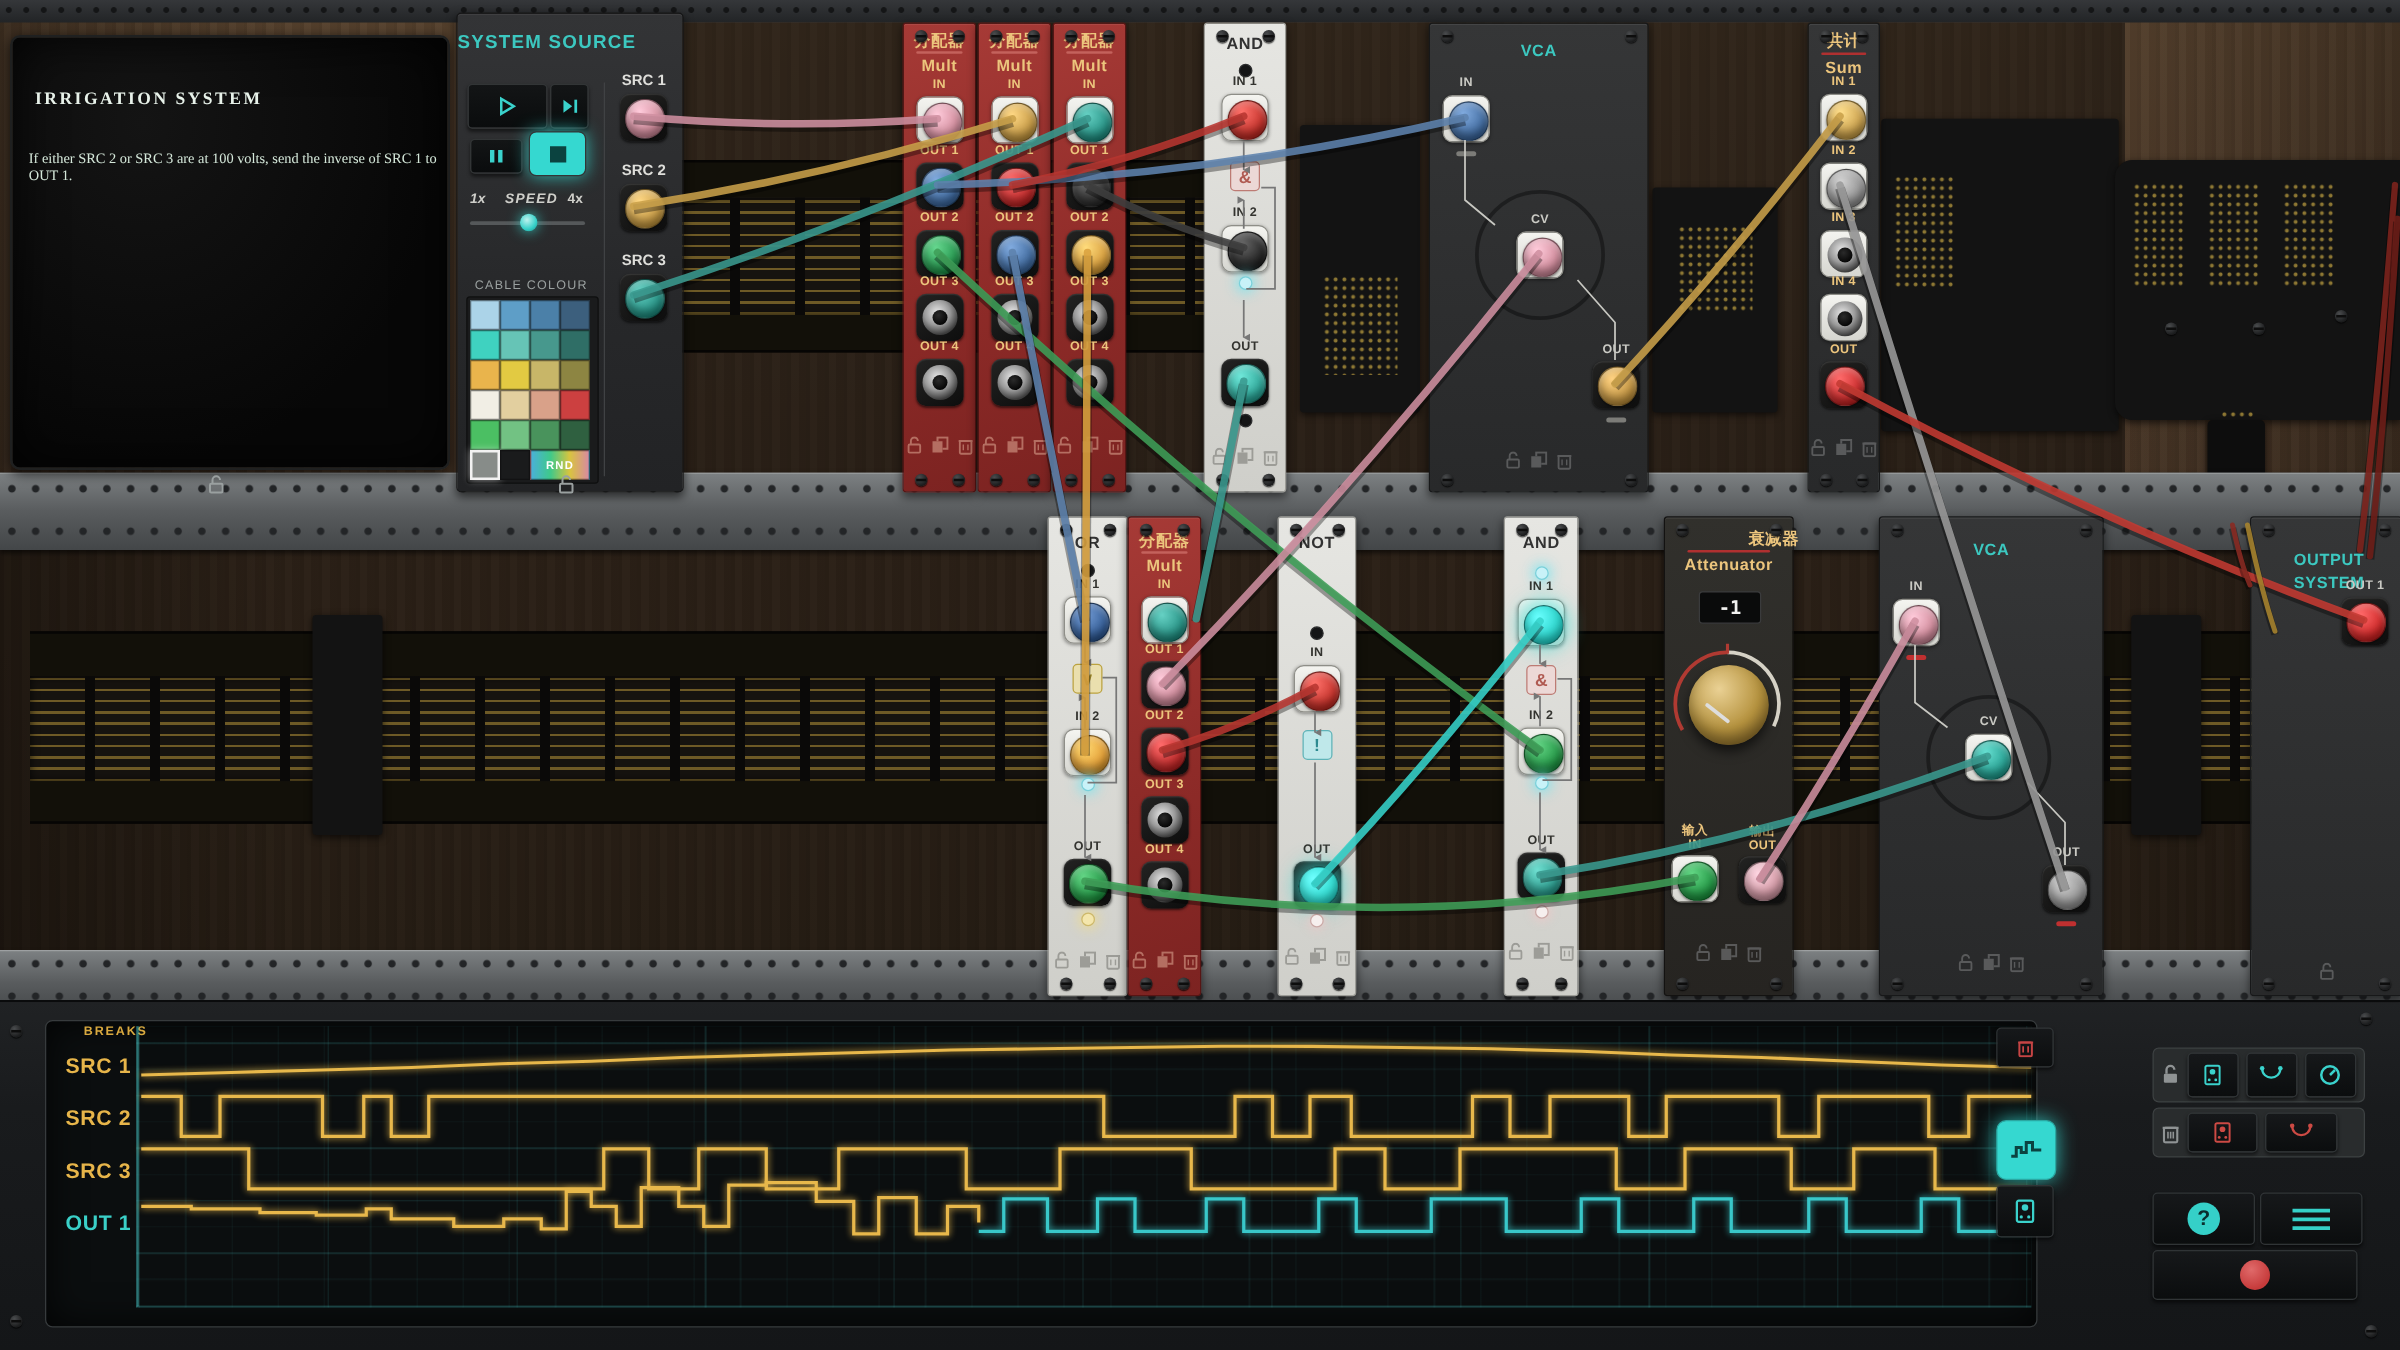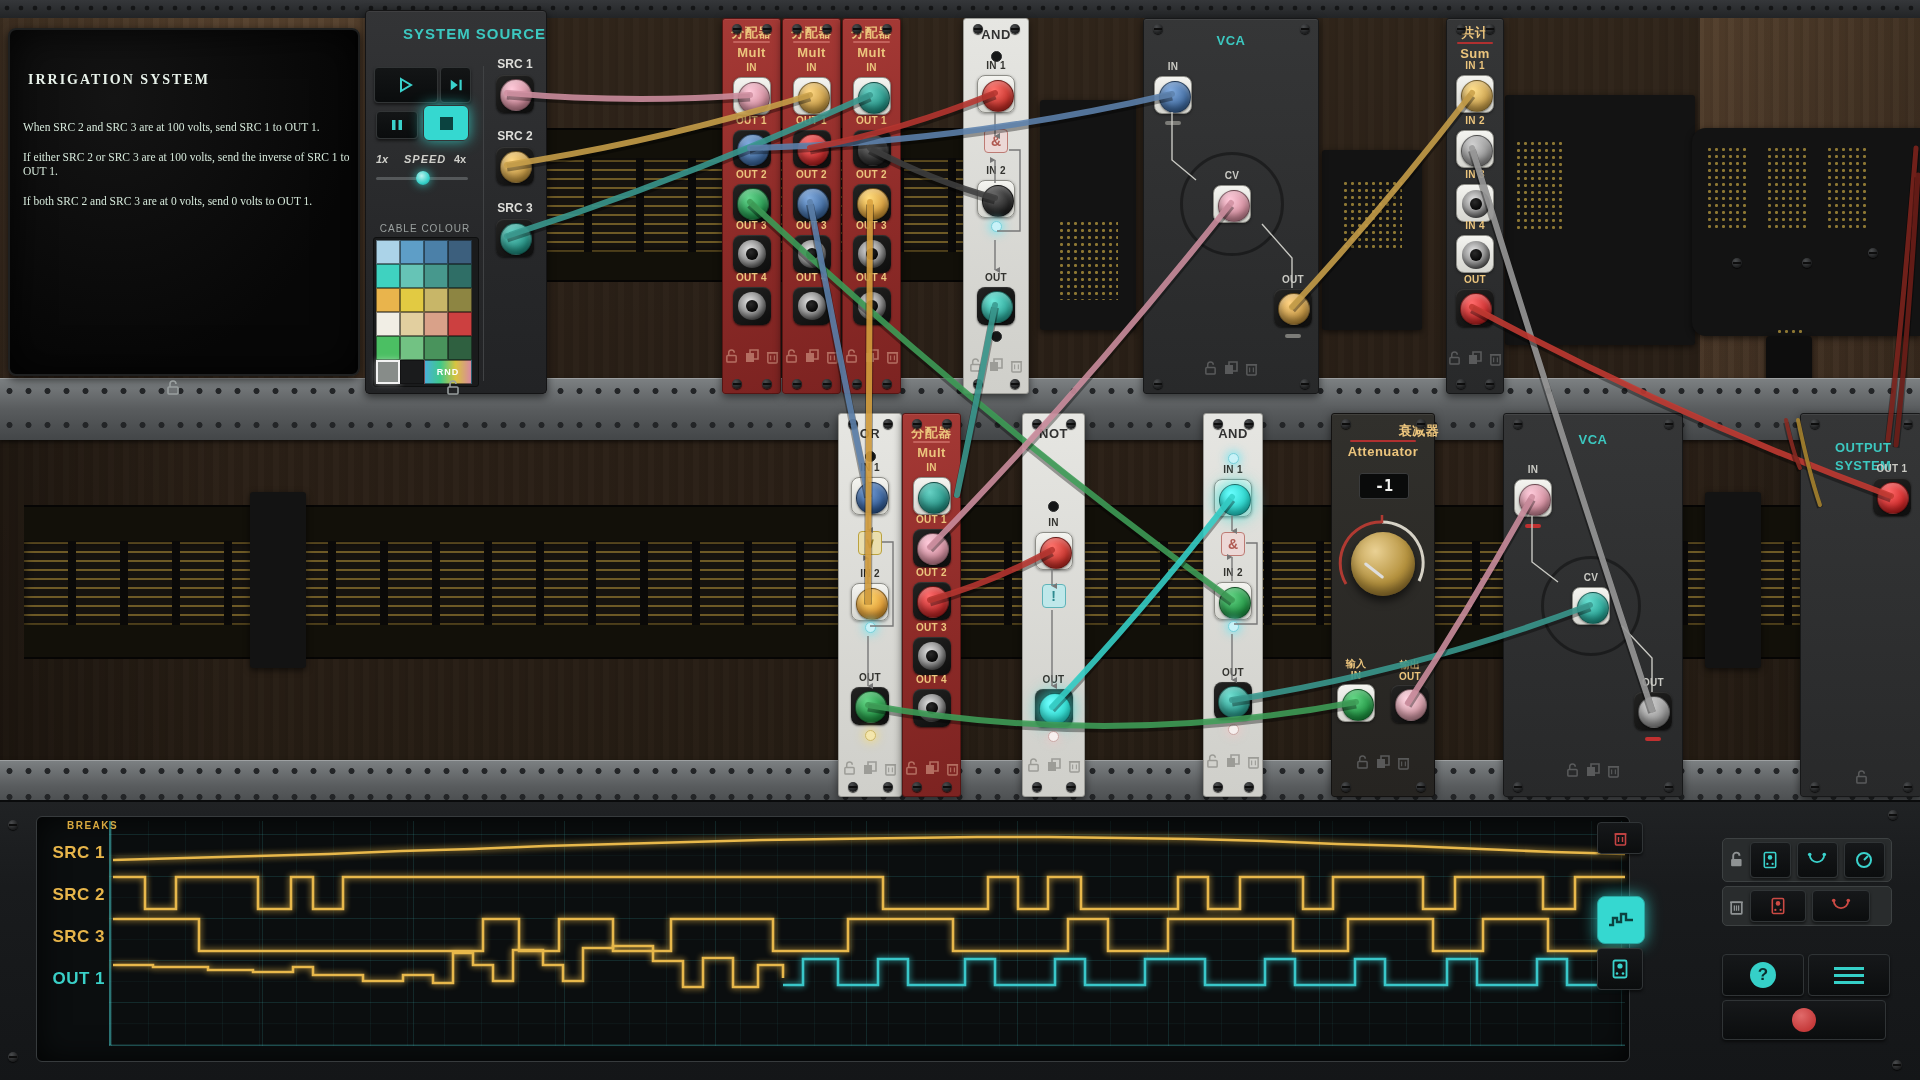--- a/index.html
+++ b/index.html
@@ -35,21 +35,21 @@
   #terminal{left:8px;top:28px;width:348px;height:344px;background:
     radial-gradient(ellipse at 30% 20%, #141414, #070707 70%);
     border:2px solid #1f2020;border-radius:8px;box-shadow:0 3px 10px rgba(0,0,0,.7), inset 0 0 40px rgba(0,0,0,.8);z-index:2;
     color:#d5e8da;font-family:Liberation Serif, serif;}
   #terminal .t-title{position:absolute;left:18px;top:42px;font-size:14px;font-weight:bold;letter-spacing:2px;color:#e8f2ea;}
   #terminal .t-body{position:absolute;left:13px;top:90px;width:338px;font-size:11.5px;line-height:14px;}
   #terminal .t-body p{margin:0 0 16px 0;}
   
   #syssrc{left:365px;top:10px;width:180px;height:382px;background:linear-gradient(180deg,#333436,#27282a 60%,#222325);
     border:1px solid #141415;border-radius:4px;box-shadow:0 3px 8px rgba(0,0,0,.6), inset 0 1px 0 rgba(255,255,255,.06);z-index:2;}
-  #syssrc .ss-title{position:absolute;left:0;top:14px;width:100%;text-align:right;color:#3cc8c0;font-size:15px;font-weight:bold;letter-spacing:1px;}
+  #syssrc .ss-title{position:absolute;left:0;top:14px;width:100%;text-align:left;color:#3cc8c0;font-size:15px;font-weight:bold;letter-spacing:1px;}
   .tbtn{position:absolute;background:linear-gradient(#131516,#0a0c0d);border:1px solid #323536;border-radius:4px;
     display:flex;align-items:center;justify-content:center;color:#3ad2cc;box-shadow:0 2px 3px rgba(0,0,0,.5);}
   .tbtn.sel{background:#35d8d0;color:#0b3b3a;box-shadow:0 0 14px rgba(53,216,208,.8);}
   .sp-lab{position:absolute;color:#cfcfca;font-size:11px;font-weight:bold;}
   #slider-track{position:absolute;left:10px;top:166px;width:92px;height:3px;background:#55585a;border-radius:2px;}
   #slider-thumb{position:absolute;left:40px;top:-6px;width:14px;height:14px;border-radius:50%;
     background:radial-gradient(circle at 40% 35%, #bdf3ef, #35d0c8 60%, #1e8a85);box-shadow:0 0 10px rgba(53,208,200,.9);}
   .cc-lab{position:absolute;left:0;top:212px;width:118px;text-align:center;color:#9aa09f;font-size:10px;letter-spacing:1px;}
   #palette{position:absolute;left:7px;top:226px;width:100px;background:#1a1b1c;border:1px solid #0e0f0f;padding:2px;border-radius:3px;}
   .prow{display:flex;}
@@ -174,23 +174,21 @@
       <div class="holes" style="top:42px;"></div>
   </div>
   <div class="abs rail" style="left:0;top:760px;width:1920px;height:52px;">
     <div class="holes" style="top:6px;"></div>
       <div class="holes" style="top:32px;"></div>
   </div>
 
   <div id="terminal" class="abs">
     <div class="t-title">IRRIGATION SYSTEM</div>
     <div class="t-body">
-      <p>When SRC 2 and SRC 3 are at 100 volts, send SRC 1 to OUT 1.</p>
       <p>If either SRC 2 or SRC 3 are at 100 volts, send the inverse of SRC 1 to OUT 1.</p>
-      <p>If both SRC 2 and SRC 3 are at 0 volts, send 0 volts to OUT 1.</p>
     </div>
   </div>
 
   <div id="syssrc" class="abs">
     <div class="ss-title">SYSTEM SOURCE</div>
     <div class="tbtn" style="left:8px;top:56px;width:62px;height:34px;">
       <svg width="16" height="16" viewBox="0 0 16 16">
           <path d="M3,2 L13,8 L3,14 Z" fill="none" stroke="currentColor" stroke-width="2"></path>
         </svg>
     </div>

